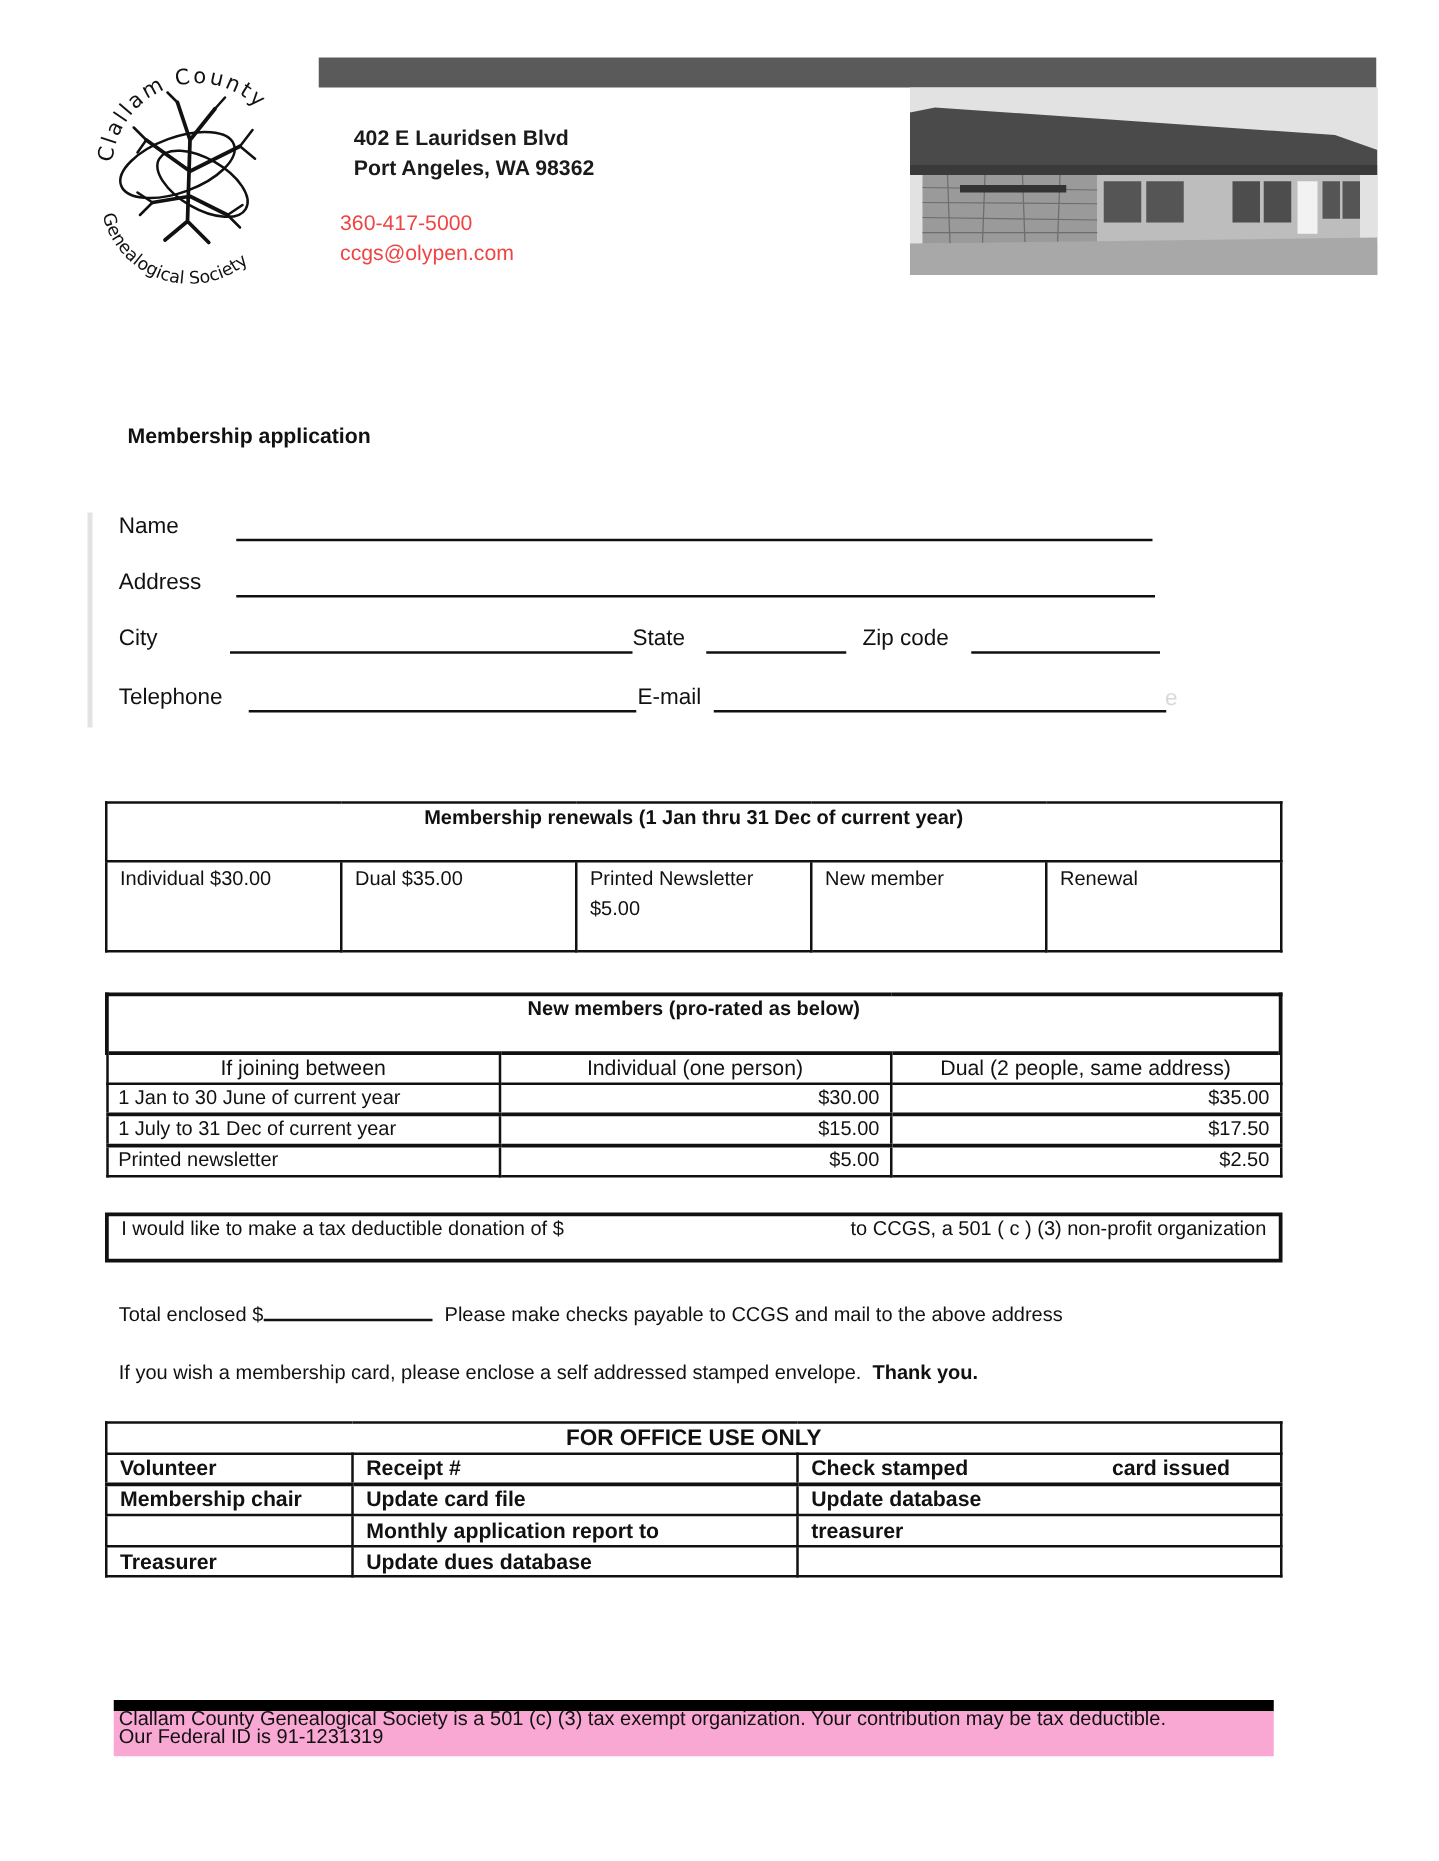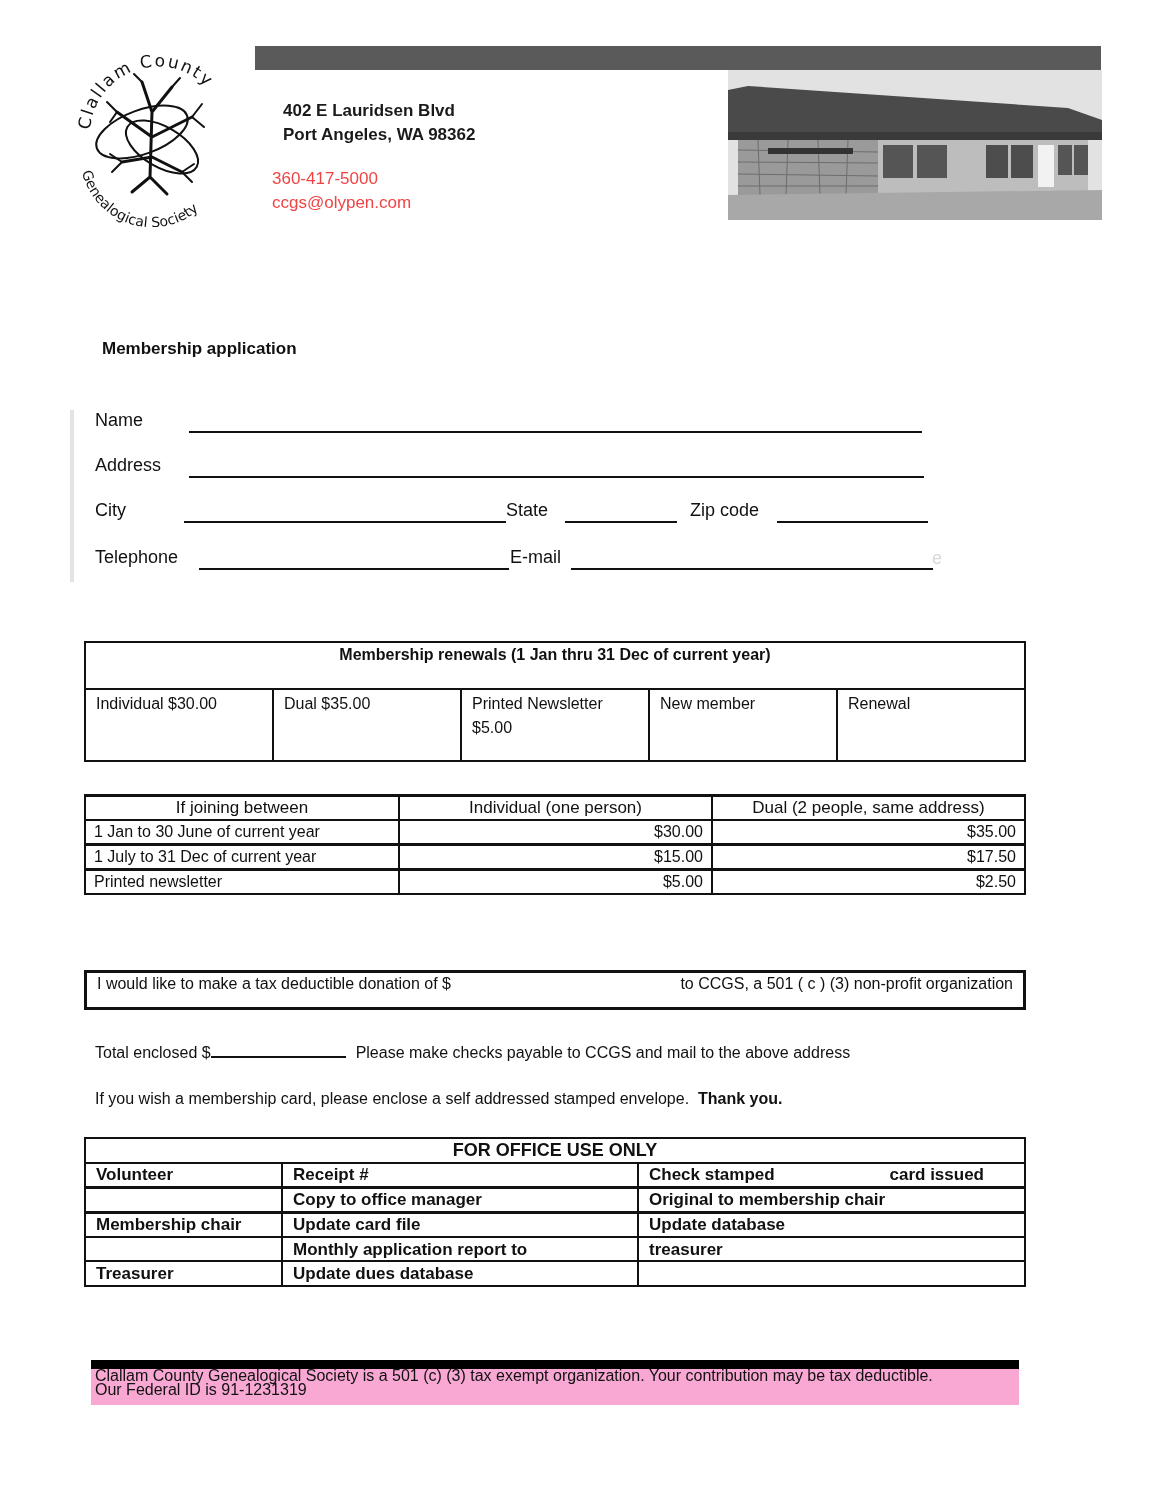--- a/index.html
+++ b/index.html
@@ -151,20 +151,23 @@
       <div>$5.00</div>
     </td>
     <td><span>New member</span></td>
     <td><span>Renewal</span></td>
   </tr>
 </tbody>
   </table>
 
 <table id="newmem">
   <tbody>
+      <tr>
+    <th class="title" colspan="3">New members (pro-rated as below)</th>
+  </tr>
   <tr class="hdr thick">
     <td style="width:314px">If joining between</td>
     <td style="width:313px">Individual (one person)</td>
     <td>Dual (2 people, same address)</td>
   </tr>
   <tr>
     <td>1 Jan to 30 June of current year</td>
     <td class="c">$30.00</td>
     <td class="c">$35.00</td>
   </tr>
@@ -202,25 +205,20 @@
     <td class="col1">Volunteer</td>
     <td class="col2">Receipt #</td>
     <td>
           <div class="split">
             <span>Check stamped</span>
             <span style="margin-right:30px">card issued</span>
           </div>
         </td>
   </tr>
   <tr class="thick">
-    <td class="col1"></td>
-    <td class="col2">Copy to office manager</td>
-    <td>Original to membership chair</td>
-  </tr>
-  <tr class="thick">
     <td class="col1">Membership chair</td>
     <td class="col2">Update card file</td>
     <td>Update database</td>
   </tr>
   <tr>
     <td class="col1"></td>
     <td class="col2">Monthly application report to</td>
     <td>treasurer</td>
   </tr>
   <tr>

